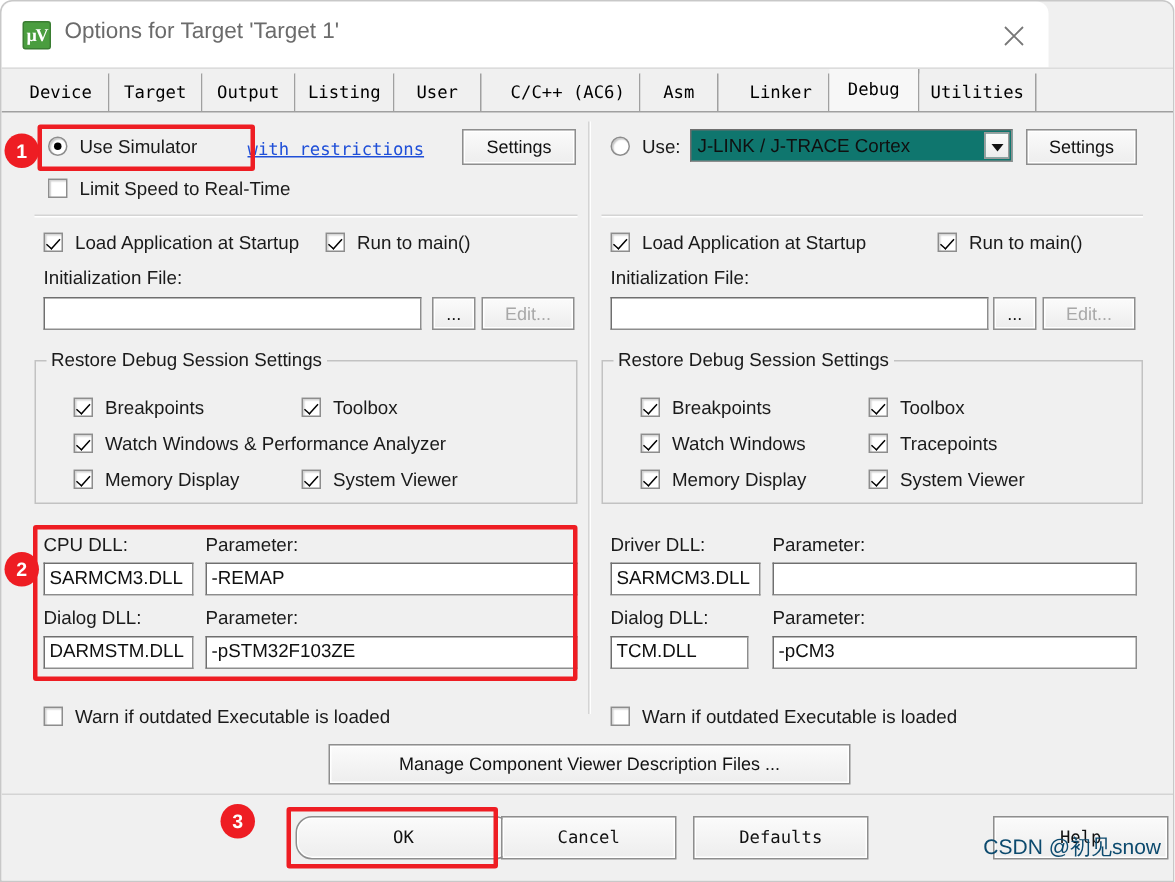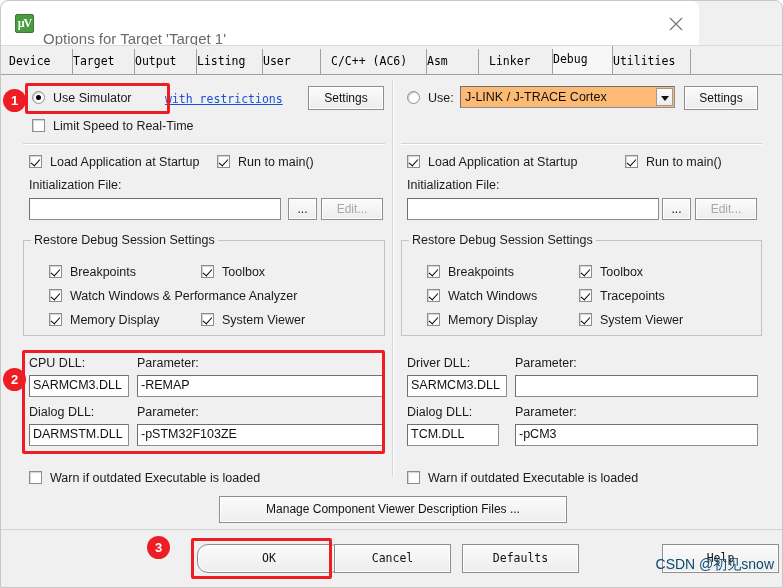--- a/index.html
+++ b/index.html
@@ -48,21 +48,20 @@
     text-align: center;
     letter-spacing: -1px;
   }
   #title-text {
     position: absolute;
     left: 42px; top: 11px;
     font-size: 15px;
     color: #6b6b6b;
     font-family: "Liberation Sans", sans-serif;
     white-space: nowrap;
-    margin-top: 18px;
   }
   #close-btn {
     position: absolute;
     right: 0; top: 0;
     width: 46px; height: 44px;
     cursor: pointer;
   }
   #close-btn svg { position: absolute; left: 16px; top: 16px; }
 
   
@@ -74,20 +73,21 @@
     border-top: 1px solid #dcdcdc;
   }
   .tab {
     position: absolute;
     top: 3px;
     height: 25px;
     font-family: "DejaVu Sans Mono", monospace;
     font-size: 11.5px;
     color: #000;
     line-height: 24px;
+    text-align: center;
     border-right: 1px solid #a0a0a0;
     background: #f0f0f0;
     white-space: nowrap;
     cursor: default;
   }
   .tab.active {
     top: 0px;
     height: 28px;
     line-height: 26px;
     background: #f7f7f7;
@@ -203,21 +203,21 @@
     padding: 0 3px;
     line-height: 19px;
     white-space: nowrap;
     overflow: hidden;
     cursor: text;
   }
 
   
   .combo {
     position: absolute;
-    background: #fdba74;
+    background: #0f766e;
     border: 1px solid #8d8d8d;
     border-top-color: #6f6f6f;
     border-left-color: #6f6f6f;
     cursor: pointer;
   }
   .combo .cval {
     position: absolute;
     left: 4px; top: 0;
     font-size: 12.5px;
     color: #101010;

